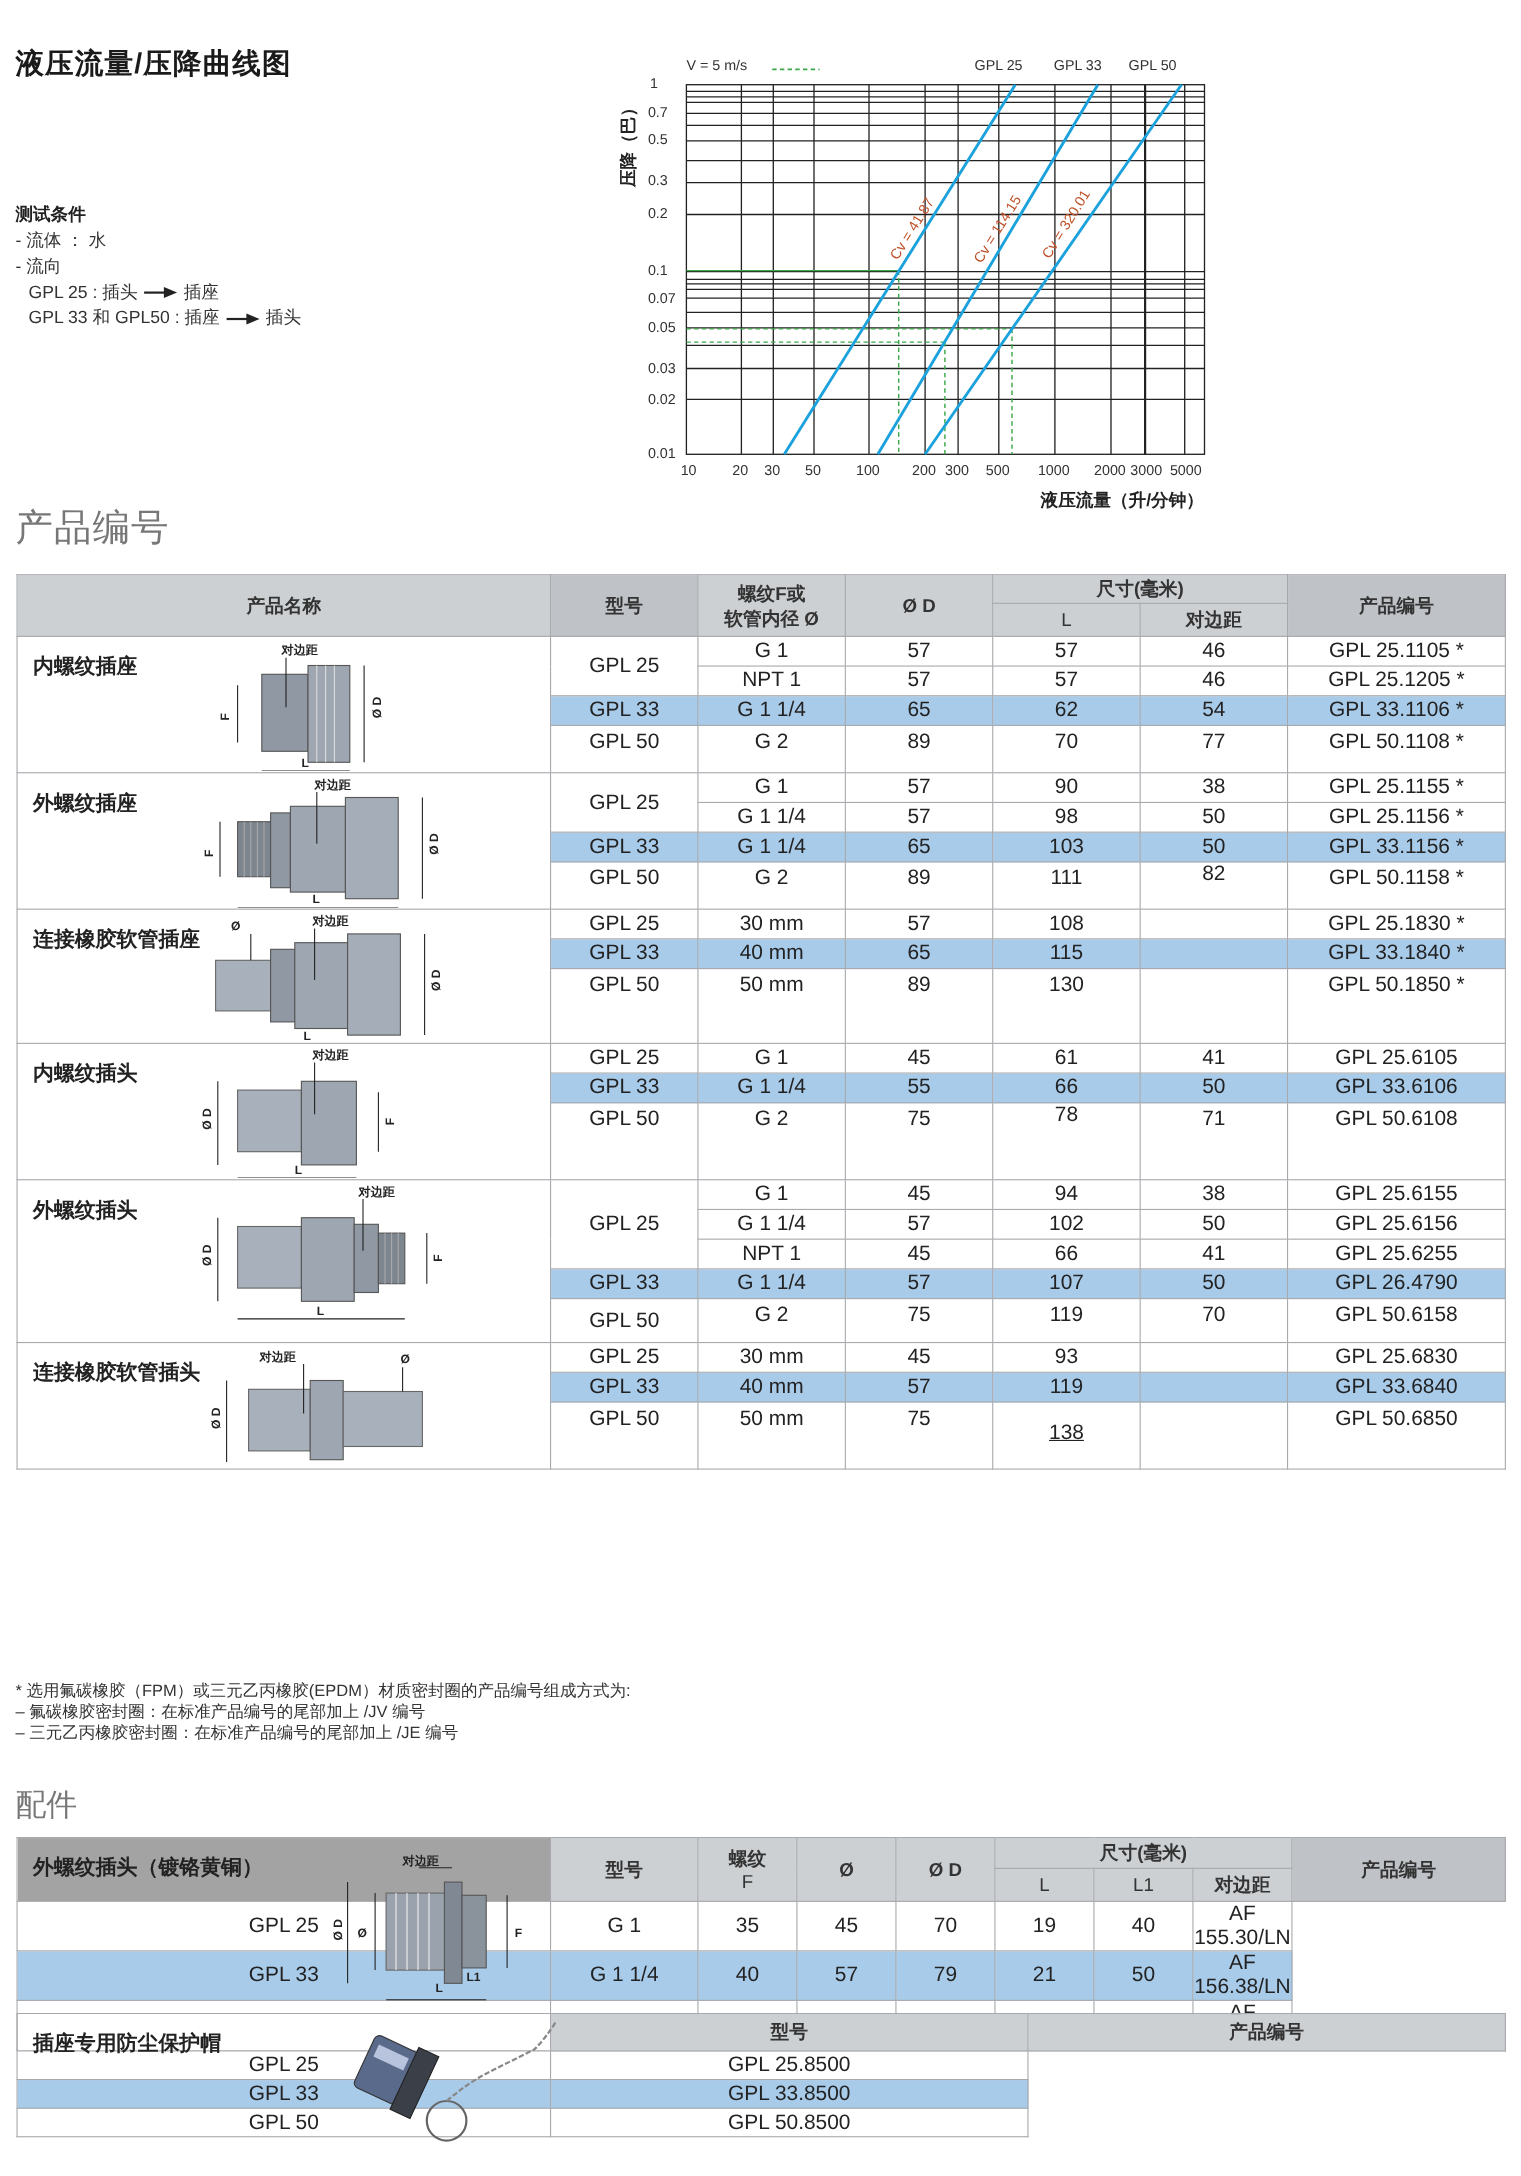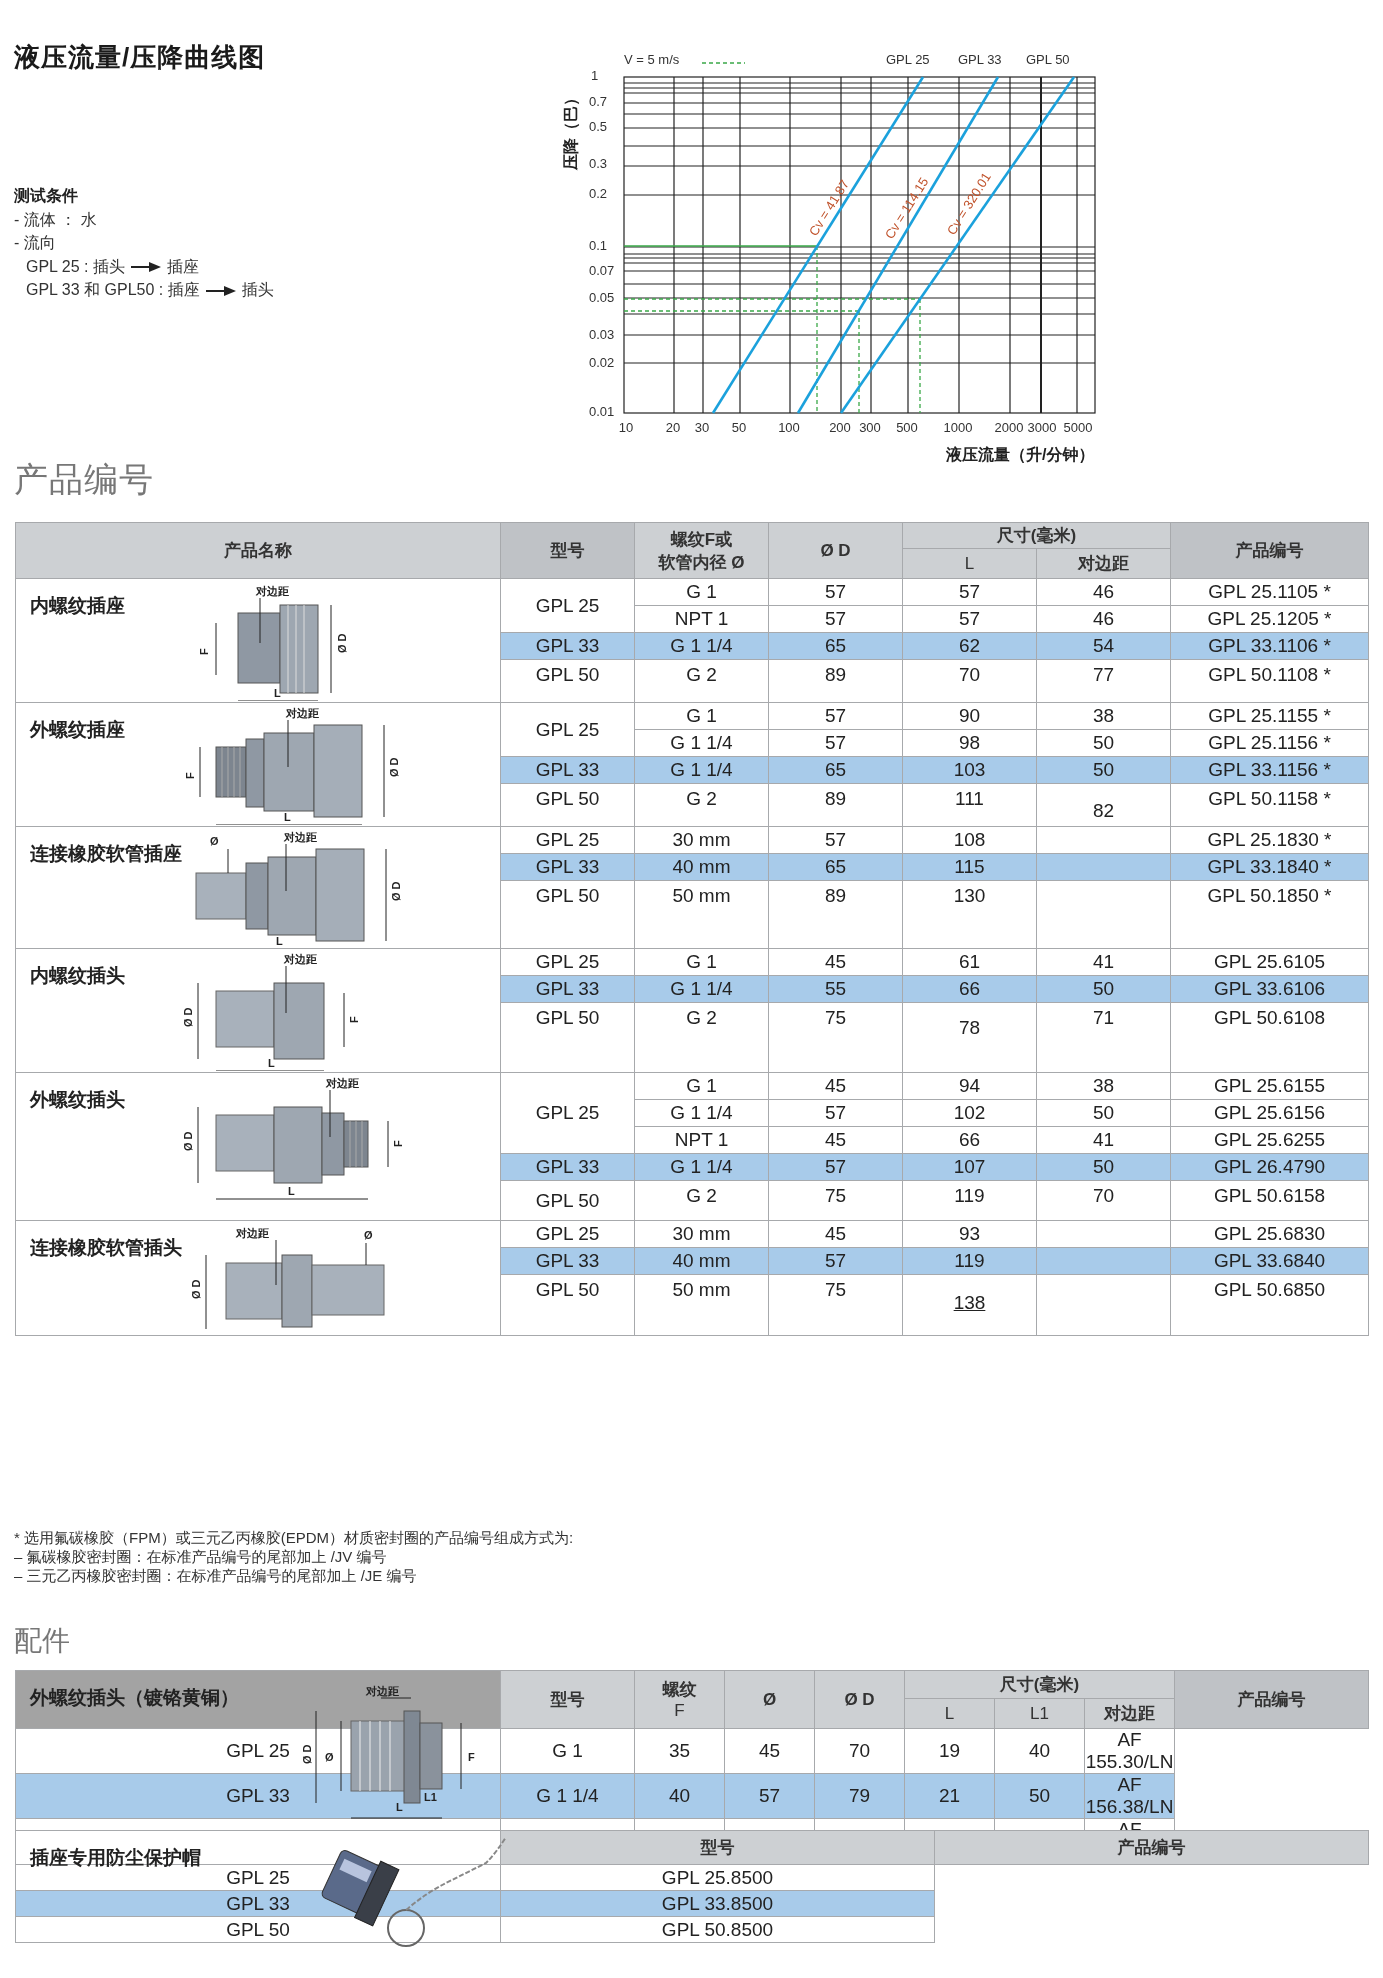--- a/index.html
+++ b/index.html
@@ -261,21 +261,21 @@
         <td class="hl">65</td>
         <td class="hl">103</td>
         <td class="hl">50</td>
         <td class="hl">GPL 33.1156 *</td>
       </tr>
       <tr style="height: 43px;">
         <td rowspan="1" class="" style="vertical-align: top; padding-top: 4px;">GPL 50</td>
         <td class="" style="vertical-align: top; padding-top: 4px;">G 2</td>
         <td class="" style="vertical-align: top; padding-top: 4px;">89</td>
         <td class="" style="vertical-align: top; padding-top: 4px;">111</td>
-        <td class="" style="vertical-align: top; padding-top: 16px;">82</td>
+        <td class="" style="vertical-align: top; padding-top: 0;">82</td>
         <td class="" style="vertical-align: top; padding-top: 4px;">GPL 50.1158 *</td>
       </tr>
       <tr style="height: 27px;">
         <td rowspan="3" class="name">
           <span class="lbl">连接橡胶软管插座</span>
           <svg class="diagram" style="left:160px;top:4px" width="240" height="116" font-family="Liberation Sans, sans-serif" fill="#222">
             <rect x="20" y="42" width="50" height="46" fill="#a8b1bb" stroke="#666"></rect>
             <rect x="70" y="32" width="22" height="66" fill="#8f98a3" stroke="#555"></rect>
             <rect x="92" y="26" width="48" height="78" fill="#9ea7b1" stroke="#555"></rect>
             <rect x="140" y="18" width="48" height="92" fill="#a5aeb8" stroke="#555"></rect>
@@ -340,21 +340,21 @@
         <td class="hl">G 1 1/4</td>
         <td class="hl">55</td>
         <td class="hl">66</td>
         <td class="hl">50</td>
         <td class="hl">GPL 33.6106</td>
       </tr>
       <tr style="height: 70px;">
         <td rowspan="1" class="" style="vertical-align: top; padding-top: 4px;">GPL 50</td>
         <td class="" style="vertical-align: top; padding-top: 4px;">G 2</td>
         <td class="" style="vertical-align: top; padding-top: 4px;">75</td>
-        <td class="" style="vertical-align: top; padding-top: 14px;">78</td>
+        <td class="" style="vertical-align: top; padding-top: 0;">78</td>
         <td class="" style="vertical-align: top; padding-top: 4px;">71</td>
         <td class="" style="vertical-align: top; padding-top: 4px; margin-left: 12px;">GPL 50.6108</td>
       </tr>
       <tr style="height: 27px;">
         <td rowspan="5" class="name">
           <span class="lbl">外螺纹插头</span>
           <svg class="diagram" style="left:160px;top:4px" width="240" height="142" font-family="Liberation Sans, sans-serif" fill="#222">
             <rect x="40" y="38" width="58" height="56" fill="#a8b1bb" stroke="#666"></rect>
             <rect x="98" y="30" width="48" height="76" fill="#9ea7b1" stroke="#555"></rect>
             <rect x="146" y="36" width="22" height="62" fill="#8f98a3" stroke="#555"></rect>

